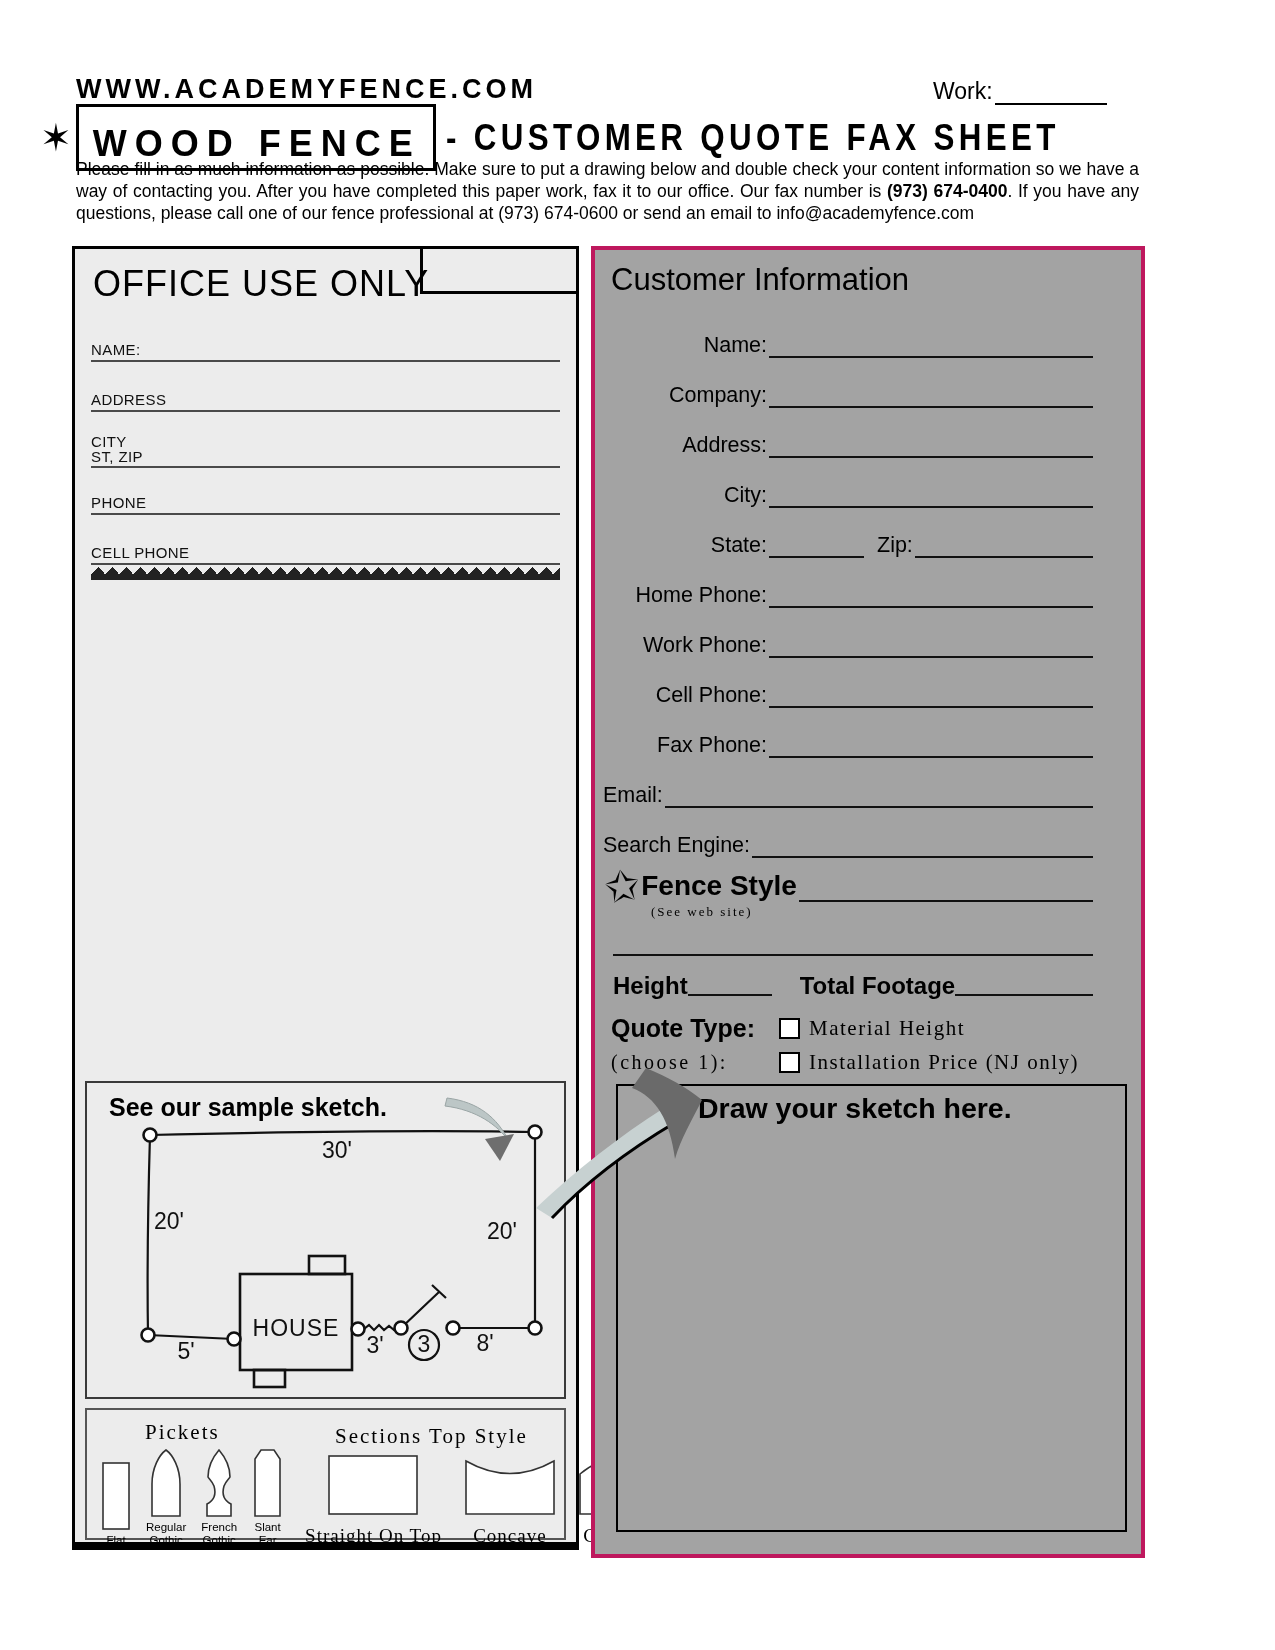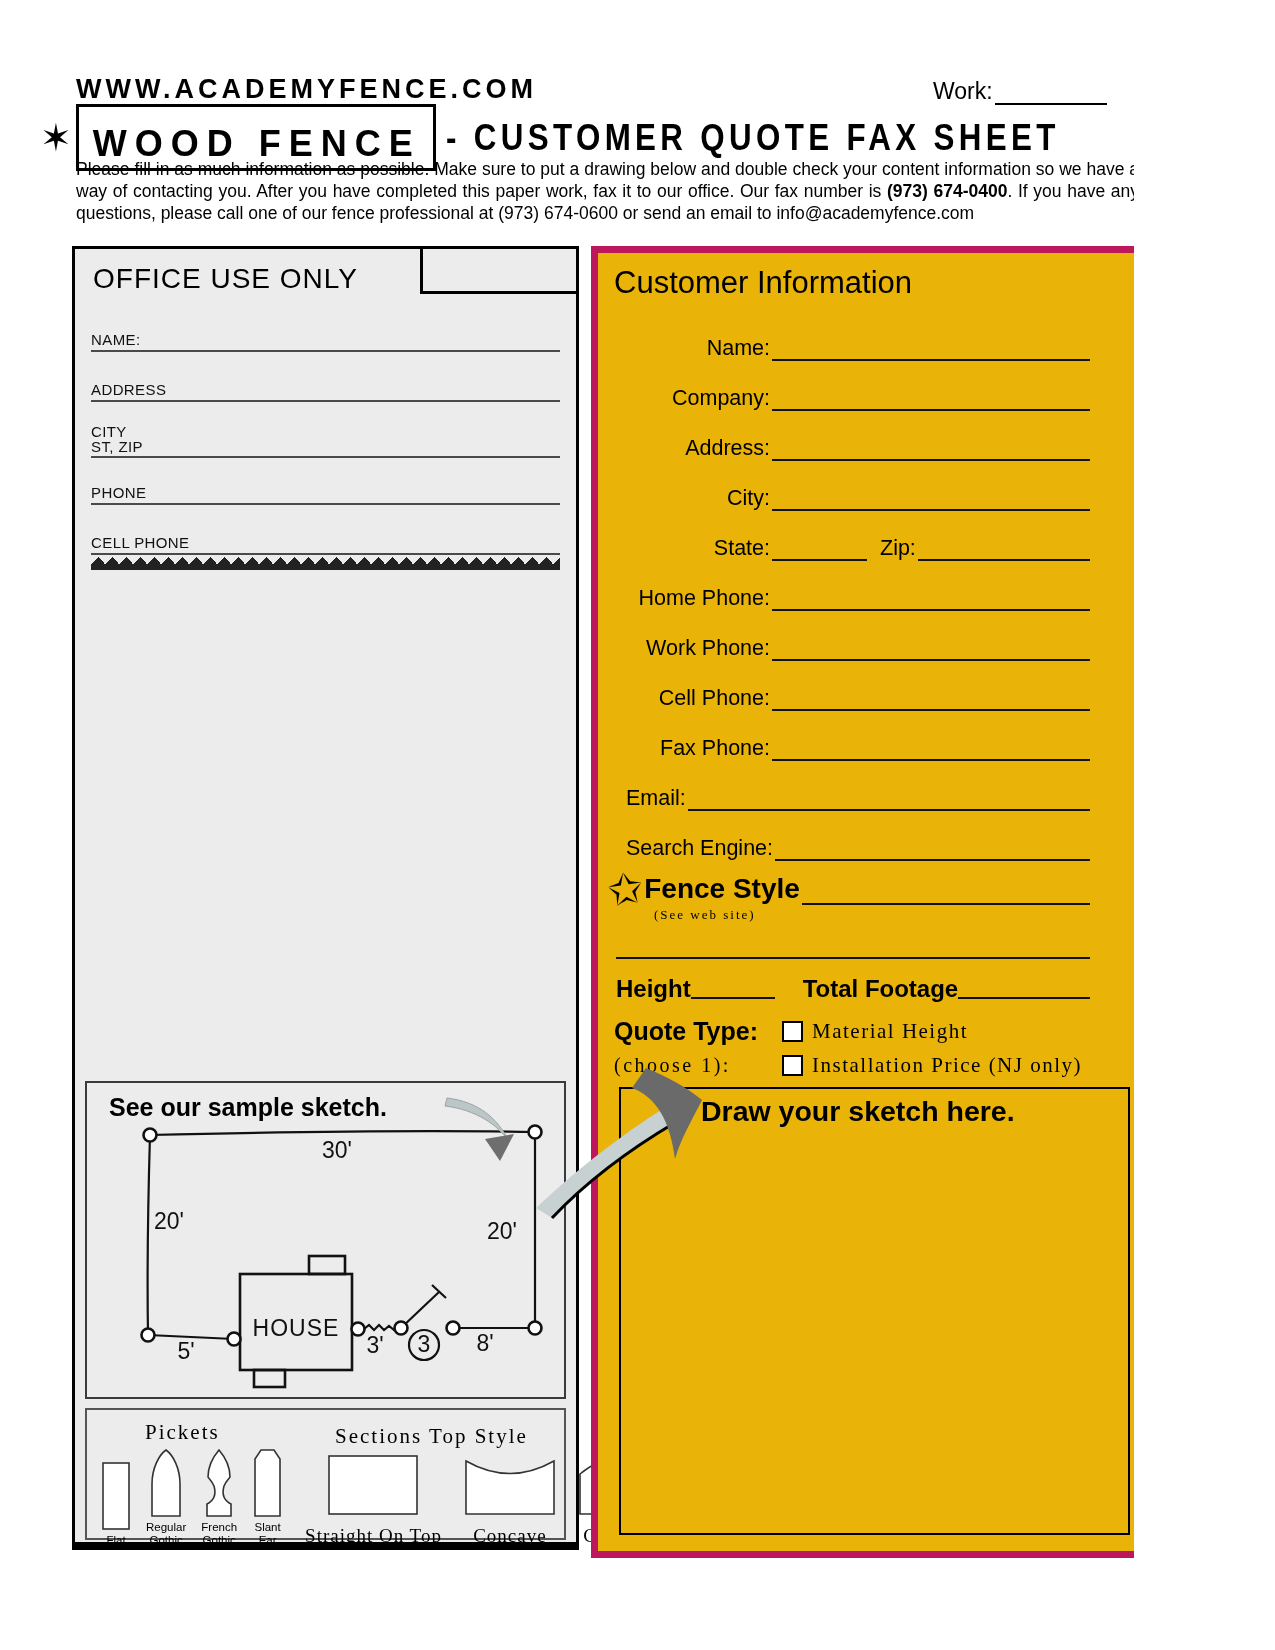--- a/index.html
+++ b/index.html
@@ -1,38 +1,38 @@
 <!DOCTYPE html>
 <html><head>
 <meta charset="utf-8">
 <style>
   * { box-sizing: border-box; margin: 0; padding: 0; }
   html,body { background:#fff; }
   #page {
-    position: relative; width: 1134px; height: 1650px; background:#fff;
+    position: relative; width: 1275px; height: 1650px; background:#fff;
     font-family: "Liberation Sans", sans-serif; color:#000; overflow:hidden;
   }
   
   .site { position:absolute; left:76px; top:74px; font-size:27px; font-weight:bold; letter-spacing:4px; }
   .date-row { position:absolute; left:933px; top:78px; font-size:23px; display:flex; align-items:flex-end; }
   .date-line { display:inline-block; width:112px; border-bottom:2px solid #000; height:24px; margin-left:2px; }
   .title-row { position:absolute; left:40px; top:104px; display:flex; align-items:center; }
   .title-star { font-size:38px; line-height:38px; margin-right:4px; }
   .title-box { border:3px solid #000; padding:16px 12px 3px 14px; font-size:36px; font-weight:bold; letter-spacing:8px; white-space:nowrap; }
   .title-rest { font-size:36px; font-weight:bold; letter-spacing:5px; white-space:nowrap; display:inline-block; transform:scaleX(.87); transform-origin:left center; margin-left:10px; }
   .intro { position:absolute; left:76px; top:158px; width:1063px; font-size:17.5px; line-height:22px; text-align:justify; }
   .intro b { font-weight:bold; }
 
   
   .office-panel {
     position:absolute; left:72px; top:246px; width:507px; height:1304px;
     background:#ececec; border:3px solid #000; border-bottom-width:8px;
   }
   .office-notch { position:absolute; top:0; right:0; width:156px; height:45px; border-left:3px solid #000; border-bottom:3px solid #000; }
-  .office-title { font-size:28px; letter-spacing:1px; margin:14px 0 0 18px; }
+  .office-title { font-size:36px; letter-spacing:1px; margin:14px 0 0 18px; }
   .of-field { margin:0 16px 0 16px; border-bottom:2px solid #4a4a4a; font-size:15px; letter-spacing:.4px; color:#111; padding-bottom:2px; }
   .of-name    { margin-top:36px; }
   .of-address { margin-top:29px; }
   .of-city    { margin-top:22px; }
   .of-phone   { margin-top:26px; }
   .of-cell    { margin-top:29px; }
   .of-city div { line-height:15px; }
   .zigzag { margin:2px 16px 0 16px; height:13px;
     background: conic-gradient(from 135deg at 50% 0%, #222 0 90deg, transparent 90deg) 0 0 / 14px 13px repeat-x; }
 
@@ -53,29 +53,29 @@
   .pk-row { position:absolute; left:14px; top:36px; display:flex; align-items:flex-end; }
   .pk-cell { display:flex; flex-direction:column; align-items:center; }
   .pk-cell + .pk-cell { margin-left:15px; }
   .pk-cell.sec { margin-left:22px; }
   .pk-cell.sec svg { margin-top:8px; }
   .pk-label { margin-top:3px; font-size:11.5px; line-height:13px; text-align:center; white-space:pre-line; }
   .sec-label { margin-top:9px; font-family:"Liberation Serif", serif; font-size:19px; letter-spacing:1px; white-space:nowrap; }
   .pk-shape { fill:#fff; stroke:#333; stroke-width:1.6; }
 
   
-  .customer-panel { position:absolute; left:591px; top:246px; width:554px; height:1312px; border:7px solid #be185d; background:#eab308; }
+  .customer-panel { position:absolute; left:591px; top:246px; width:554px; height:1312px; border:4px solid #be185d; background:#a3a3a3; }
   .cust-title { font-size:31px; margin:12px 0 0 16px; }
   .c-rows { margin-top:10px; }
   .c-row { display:flex; align-items:flex-end; height:50px; padding-right:48px; font-size:21.5px; }
   .c-label { width:172px; text-align:right; white-space:nowrap; }
   .c-line { flex:1; border-bottom:2px solid #111; height:30px; margin-left:2px; }
   .c-line.state { flex:0 0 95px; }
   .c-zip { margin-left:13px; white-space:nowrap; }
-  .c-row.noindent .c-label { width:auto; text-align:left; padding-left:28px; }
+  .c-row.noindent .c-label { width:auto; text-align:left; padding-left:8px; }
 
   .fence-row { display:flex; align-items:flex-end; margin:12px 48px 0 10px; }
   .fence-star { font-size:42px; line-height:30px; display:inline-block; transform:rotate(-8deg); }
   .fence-label { font-size:28px; font-weight:bold; margin-left:1px; }
   .fence-line { flex:1; border-bottom:2px solid #111; height:26px; margin-left:2px; }
   .fence-note { margin:2px 0 0 56px; font-family:"Liberation Serif", serif; font-size:13px; letter-spacing:2px; }
   .blank-line { margin:34px 48px 0 18px; border-bottom:2px solid #111; }
   .height-row { display:flex; align-items:flex-start; margin:16px 48px 0 18px; font-size:24px; font-weight:bold; }
   .h-line { width:84px; border-bottom:2px solid #111; height:24px; }
   .tf-spacer { width:28px; }

